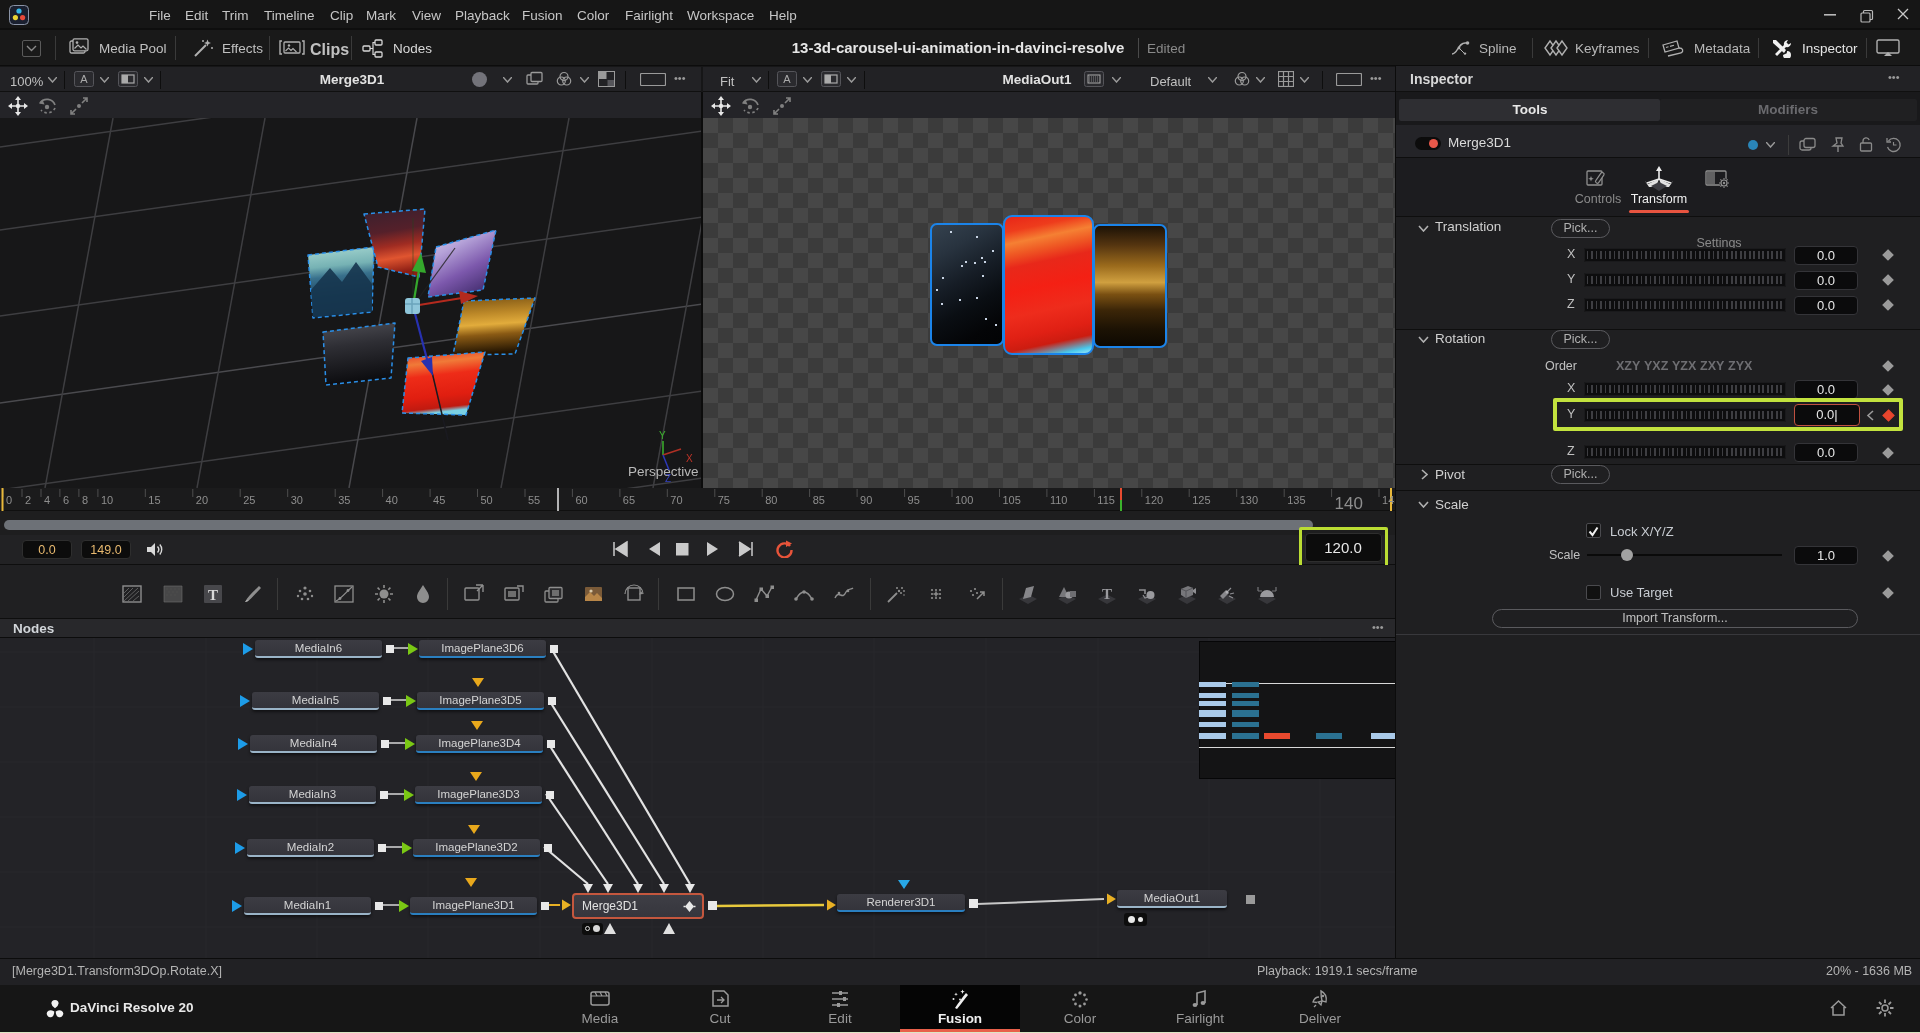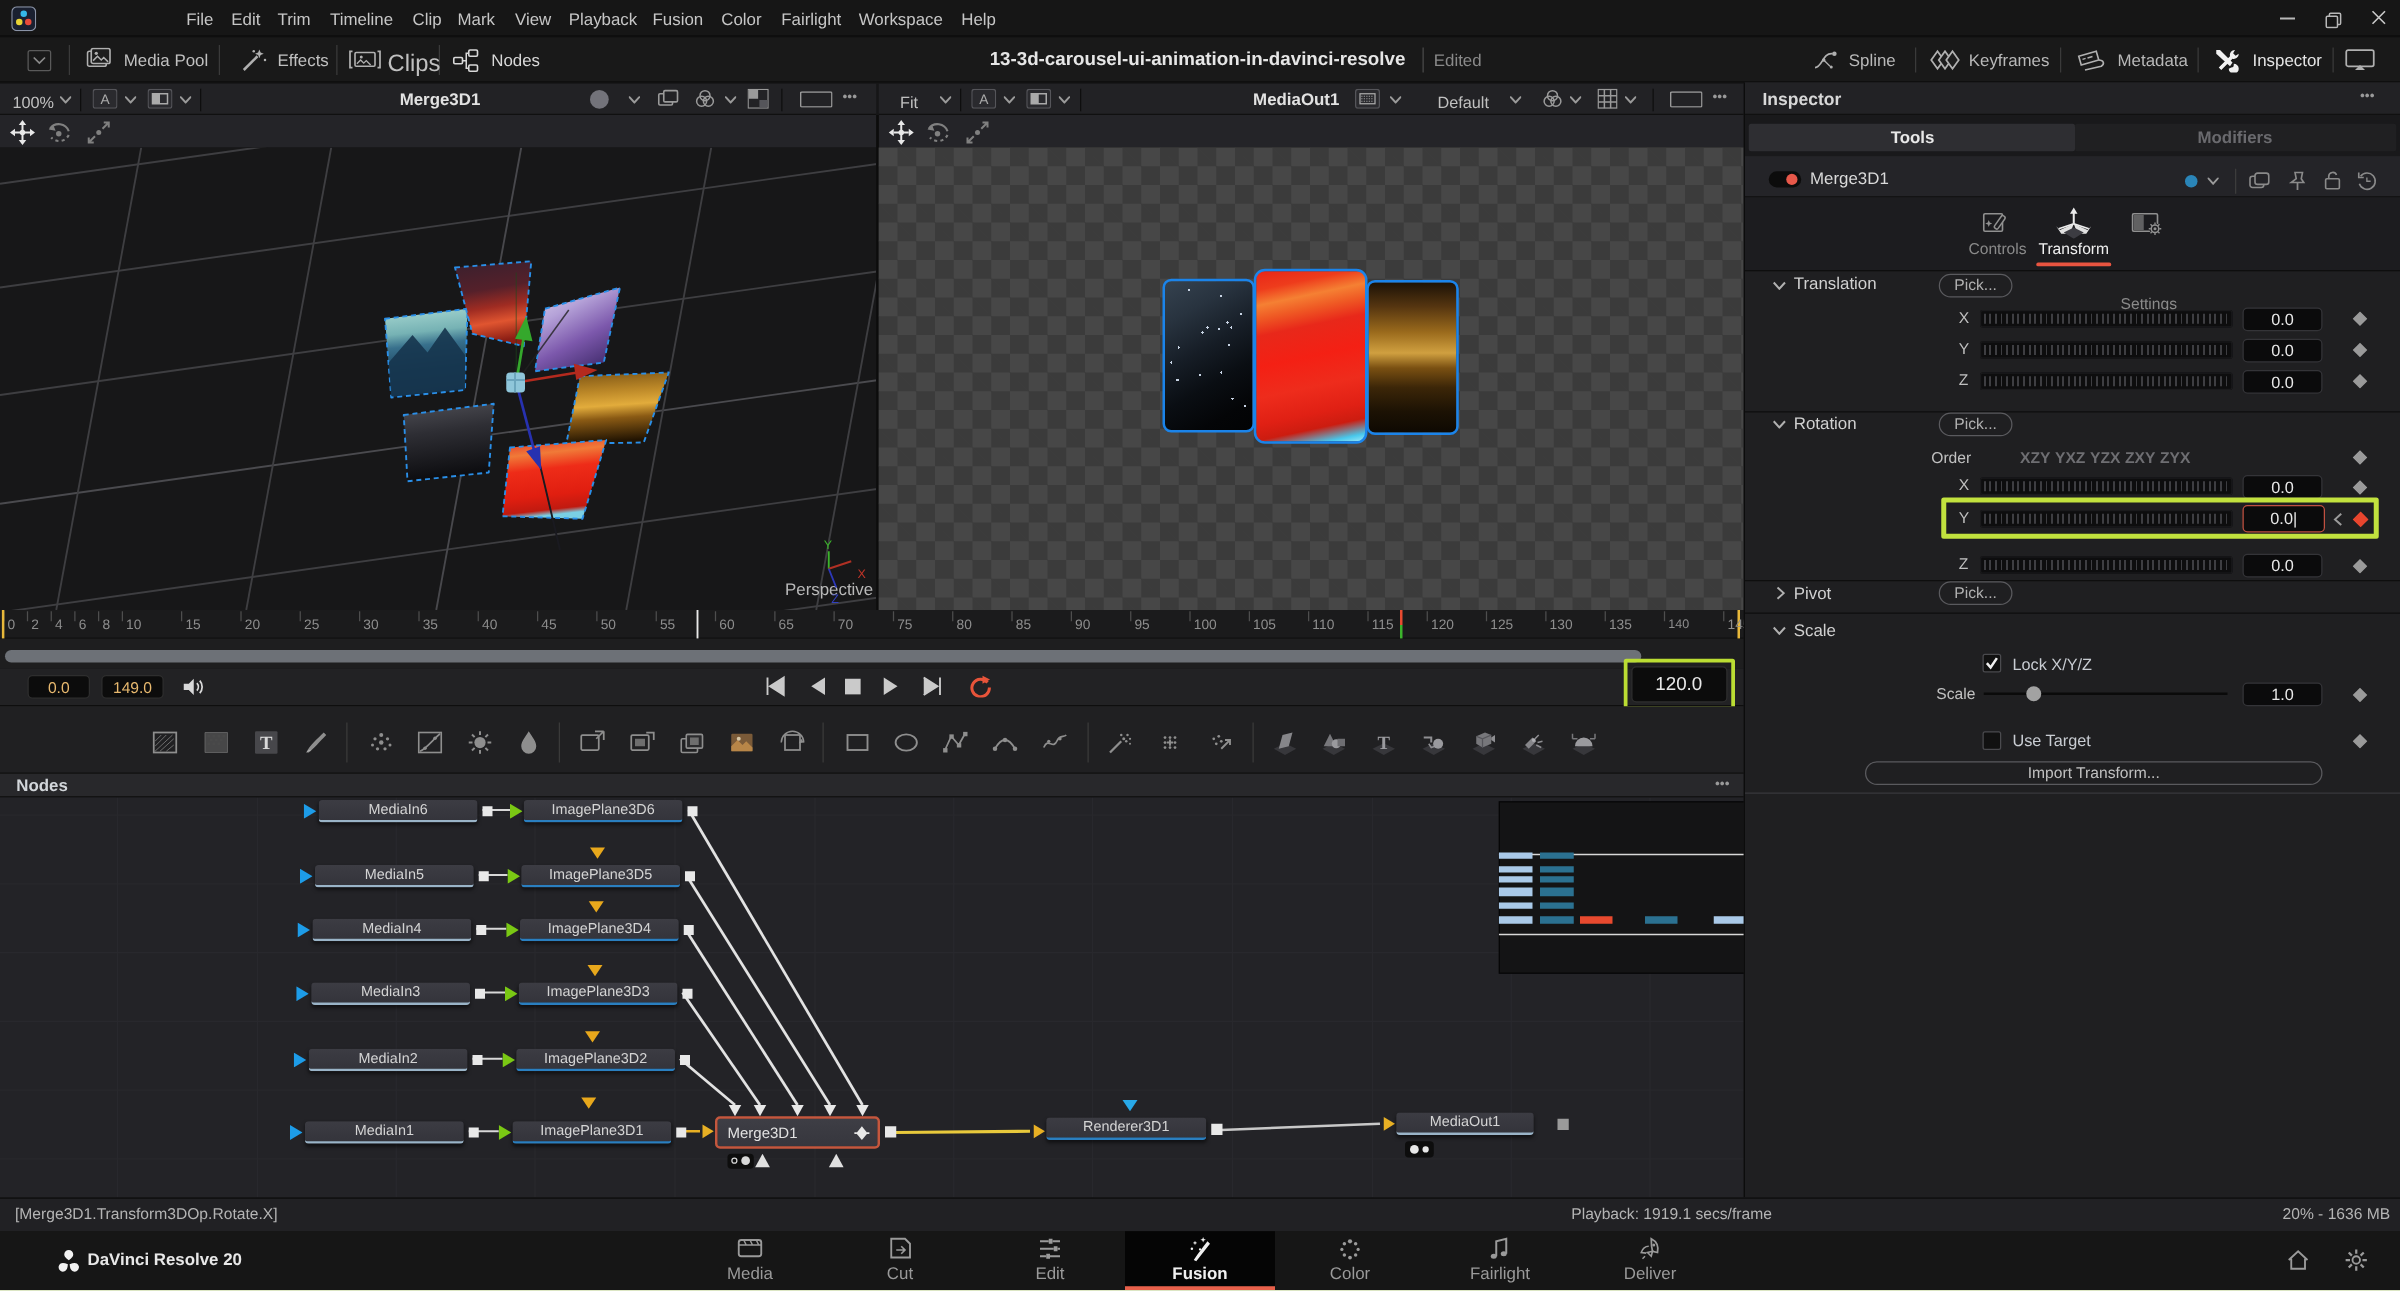--- a/index.html
+++ b/index.html
@@ -58,21 +58,21 @@
 <circle cx="19" cy="10" r="1" fill="#b0b0b0"></circle>
     <circle cx="10" cy="3" r="1" fill="#b0b0b0"></circle>
 </svg>
 <div class="txt" style="left:222px;top:41px;font-size:13.5px;color:#c0c0c0;font-weight:400;">Effects</div>
 <svg class="abs" style="left:279px;top:39px" width="26" height="17" viewBox="0 0 26 17">
 <path d="M3 2 L1 2 L1 15 L3 15 M23 2 L25 2 L25 15 L23 15" stroke="#b0b0b0" stroke-width="1.4" fill="none"></path>
 <rect x="5" y="3" width="16" height="11" rx="1" fill="none" stroke="#b0b0b0" stroke-width="1.3"></rect>
 <circle cx="10" cy="6.5" r="1.2" fill="#b0b0b0"></circle>
     <path d="M6.5 12 l3 -3 l2.5 2.5 l2 -2 l3.5 3.5" fill="none" stroke="#b0b0b0" stroke-width="1.1"></path>
 </svg>
-<div class="txt" style="left:310px;top:41px;font-size:19px;color:#c0c0c0;font-weight:400;">Clips</div>
+<div class="txt" style="left:310px;top:41px;font-size:16px;color:#c0c0c0;font-weight:700;">Clips</div>
 <svg class="abs" style="left:362px;top:38px" width="24" height="20" viewBox="0 0 24 20">
 <rect x="1" y="8" width="7" height="5" rx="1" fill="none" stroke="#d8d8d8" stroke-width="1.3"></rect>
 <rect x="13" y="2" width="7" height="5" rx="1" fill="none" stroke="#d8d8d8" stroke-width="1.3"></rect>
 <rect x="13" y="14" width="7" height="5" rx="1" fill="none" stroke="#d8d8d8" stroke-width="1.3"></rect>
 <path d="M8 10.5 h3 v-6 h2 M11 10.5 v6 h2" fill="none" stroke="#d8d8d8" stroke-width="1.2"></path>
 </svg>
 <div class="txt" style="left:393px;top:41px;font-size:13.5px;color:#d8d8d8;font-weight:400;">Nodes</div>
 <div class="txt" style="left:958px;top:39px;transform:translateX(-50%);font-size:15px;color:#e6e6e6;font-weight:700;">13-3d-carousel-ui-animation-in-davinci-resolve</div>
 <div class="abs" style="left:1138px;top:38px;width:1px;height:20px;background:#4a4a4a"></div>
 <div class="txt" style="left:1147px;top:41px;font-size:13.5px;color:#8a8a8a;font-weight:400;">Edited</div>
@@ -410,21 +410,21 @@
 <div class="txt" style="left:860.1px;top:6px;font-size:11px;color:#8e8e8e;font-weight:400;">90</div>
 <div class="txt" style="left:907.5500000000001px;top:6px;font-size:11px;color:#8e8e8e;font-weight:400;">95</div>
 <div class="txt" style="left:955.0px;top:6px;font-size:11px;color:#8e8e8e;font-weight:400;">100</div>
 <div class="txt" style="left:1002.45px;top:6px;font-size:11px;color:#8e8e8e;font-weight:400;">105</div>
 <div class="txt" style="left:1049.9px;top:6px;font-size:11px;color:#8e8e8e;font-weight:400;">110</div>
 <div class="txt" style="left:1097.3500000000001px;top:6px;font-size:11px;color:#8e8e8e;font-weight:400;">115</div>
 <div class="txt" style="left:1144.8px;top:6px;font-size:11px;color:#8e8e8e;font-weight:400;">120</div>
 <div class="txt" style="left:1192.25px;top:6px;font-size:11px;color:#8e8e8e;font-weight:400;">125</div>
 <div class="txt" style="left:1239.7px;top:6px;font-size:11px;color:#8e8e8e;font-weight:400;">130</div>
 <div class="txt" style="left:1287.15px;top:6px;font-size:11px;color:#8e8e8e;font-weight:400;">135</div>
-<div class="txt" style="left:1334.6000000000001px;top:6px;font-size:10px;color:#8e8e8e;font-weight:400;">140</div>
+<div class="txt" style="left:1334.6000000000001px;top:6px;font-size:17px;color:#8e8e8e;font-weight:400;">140</div>
 <div class="txt" style="left:1382.05px;top:6px;font-size:11px;color:#8e8e8e;font-weight:400;">145</div>
 </div>
 <div class="abs" style="left:0;top:511px;width:1395px;height:24px;background:#1e1e1f"></div>
 <div class="abs" style="left:4px;top:520px;width:1309px;height:10px;background:#6d7177;border-radius:5px"></div>
 <div class="abs" style="left:0;top:535px;width:1395px;height:30px;background:#222224;border-bottom:1px solid #0e0e0e"></div>
 <div class="abs" style="left:22px;top:540px;width:50px;height:19px;background:#0c0c0c;border:1px solid #2e2e2e;border-radius:4px"></div>
 <div class="txt" style="left:47px;top:543px;transform:translateX(-50%);font-size:12.5px;color:#e8b96f;font-weight:400;">0.0</div>
 <div class="abs" style="left:81px;top:540px;width:50px;height:19px;background:#0c0c0c;border:1px solid #2e2e2e;border-radius:4px"></div>
 <div class="txt" style="left:106px;top:543px;transform:translateX(-50%);font-size:12.5px;color:#e8b96f;font-weight:400;">149.0</div>
 <svg class="abs" style="left:145px;top:541px" width="18" height="17" viewBox="0 0 18 17">

